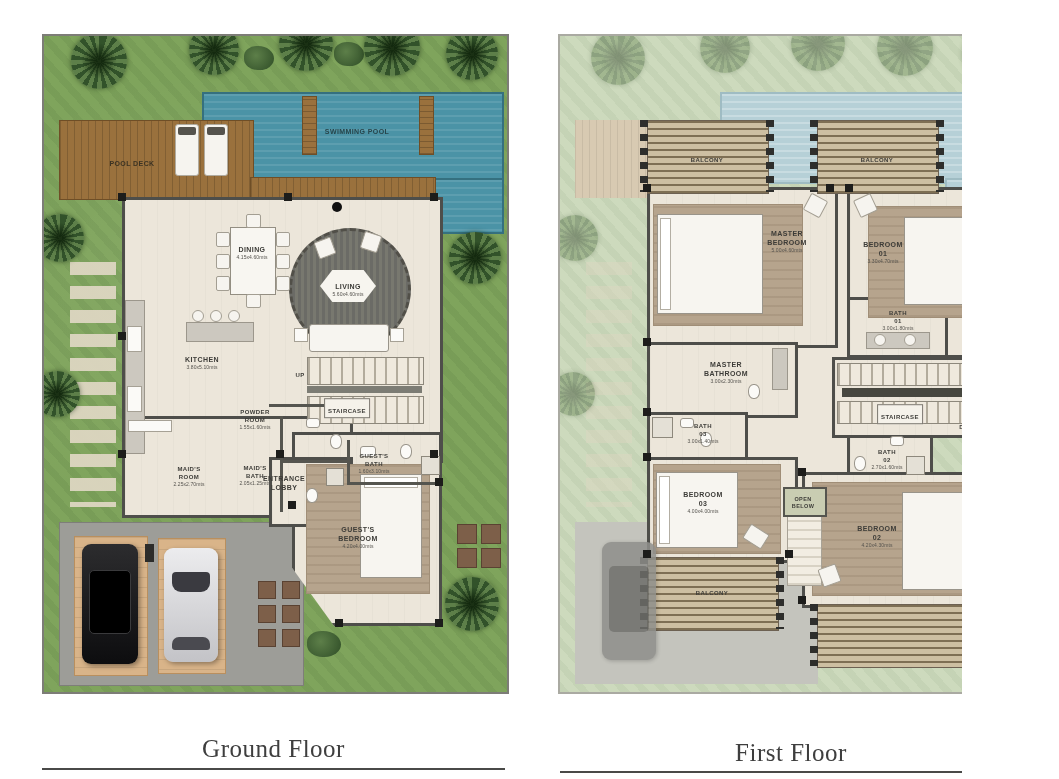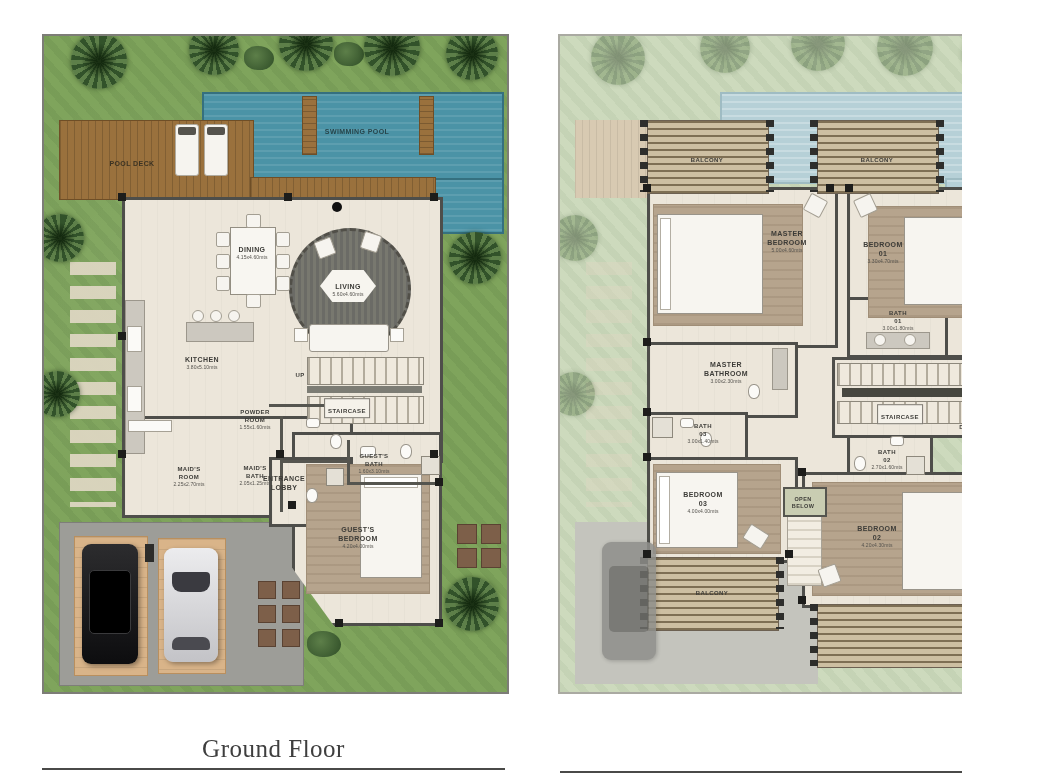--- a/index.html
+++ b/index.html
@@ -382,15 +382,18 @@
 02</span>
       <span class="dim">4.20x4.30mts</span></div>
     <div class="lbl tiny" style="left:152px;top:554px;">
       <span>BALCONY</span></div>
   </div>
 
   <div class="caption" style="left:42px;top:735px;width:463px;">
     <span>Ground Floor</span>
   </div>
   <div class="cap-line" style="left:42px;top:768px;width:463px;"></div>
+  <div class="caption" style="left:560px;top:739px;width:462px;">
+    <span>First Floor</span>
+  </div>
   <div class="cap-line" style="left:560px;top:771px;width:462px;"></div>
 
 </div>
 
 </body></html>

